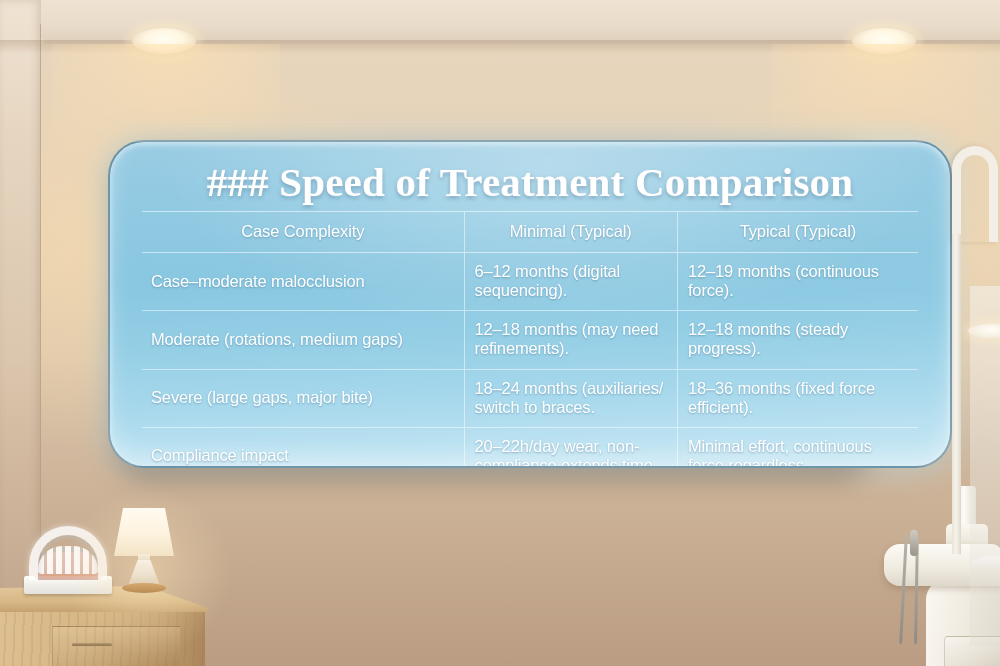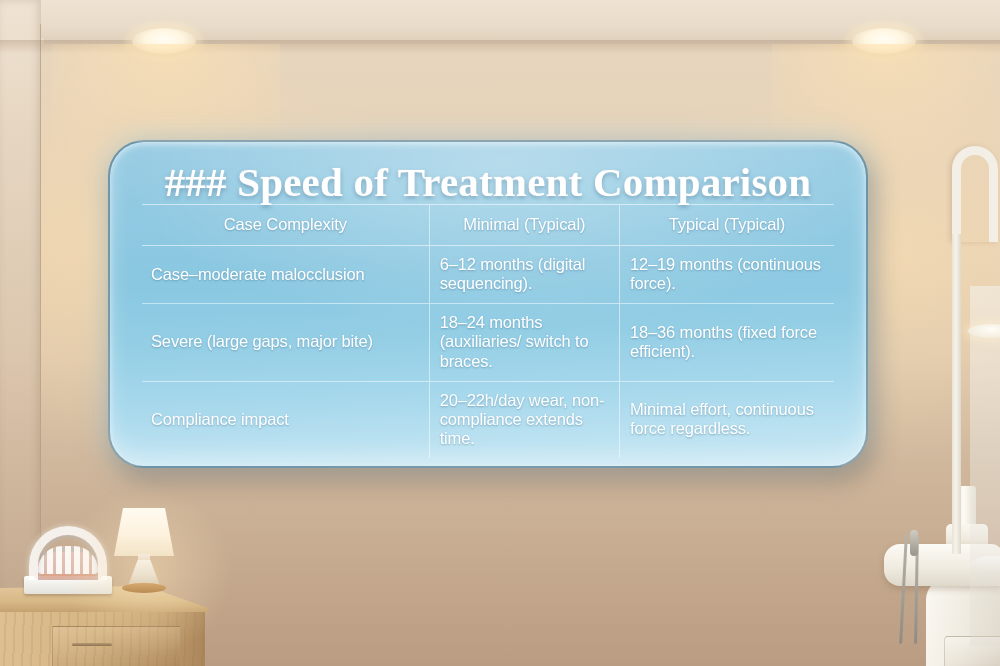--- a/index.html
+++ b/index.html
@@ -58,21 +58,21 @@
   }
   #dl1 { left:132px; top:28px; }
 
   .wall-ambient {
     position:absolute; left:0; top:360px; width:1000px; height:306px;
     background:linear-gradient(180deg,rgba(170,134,100,0) 0%,rgba(164,128,96,.20) 60%,rgba(150,115,86,.30) 100%);
     pointer-events:none;
   }
 
   
-  .panel-wrap { position:absolute; left:108px; top:140px; width:760px; height:328px; }
+  .panel-wrap { position:absolute; left:108px; top:140px; width:844px; height:328px; }
   .panel-shadow {
     position:absolute; left:6px; top:10px; width:760px; height:330px;
     border-radius:36px;
     background:rgba(96,70,50,.42);
     filter:blur(12px);
   }
   .panel {
     position:absolute; inset:0;
     border-radius:36px;
     background:
@@ -107,21 +107,21 @@
     line-height:1;
     color:#ffffff;
     text-align:center;
     letter-spacing:.2px;
     padding-top:20px;
     text-shadow:0 2px 4px rgba(60,105,135,.48), 0 0 2px rgba(255,255,255,.5);
     white-space:nowrap;
   }
 
   table.cmp {
-    margin-top:1px;
+    margin-top:8px;
     width:100%;
     border-collapse:collapse;
     table-layout:fixed;
   }
   table.cmp col.c1 { width:41.5%; }
   table.cmp col.c2 { width:27.5%; }
   table.cmp col.c3 { width:31%; }
 
   table.cmp th, table.cmp td {
     color:#ffffff;
@@ -342,20 +342,25 @@
               <th>Typical (Typical)</th>
             </tr>
           </thead>
           <tbody>
             <tr>
               <td>Case–moderate malocclusion</td>
               <td>6–12 months (digital sequencing).</td>
               <td>12–19 months (continuous force).</td>
             </tr>
             <tr>
+              <td>Moderate (rotations, medium gaps)</td>
+              <td>12–18 months (may need refinements).</td>
+              <td>12–18 months (steady progress).</td>
+            </tr>
+            <tr>
               <td>Severe (large gaps, major bite)</td>
               <td>18–24 months (auxiliaries/ switch to braces.</td>
               <td>18–36 months (fixed force efficient).</td>
             </tr>
             <tr>
               <td>Compliance impact</td>
               <td>20–22h/day wear, non-compliance extends time.</td>
               <td>Minimal effort, continuous force regardless.</td>
             </tr>
           </tbody>

